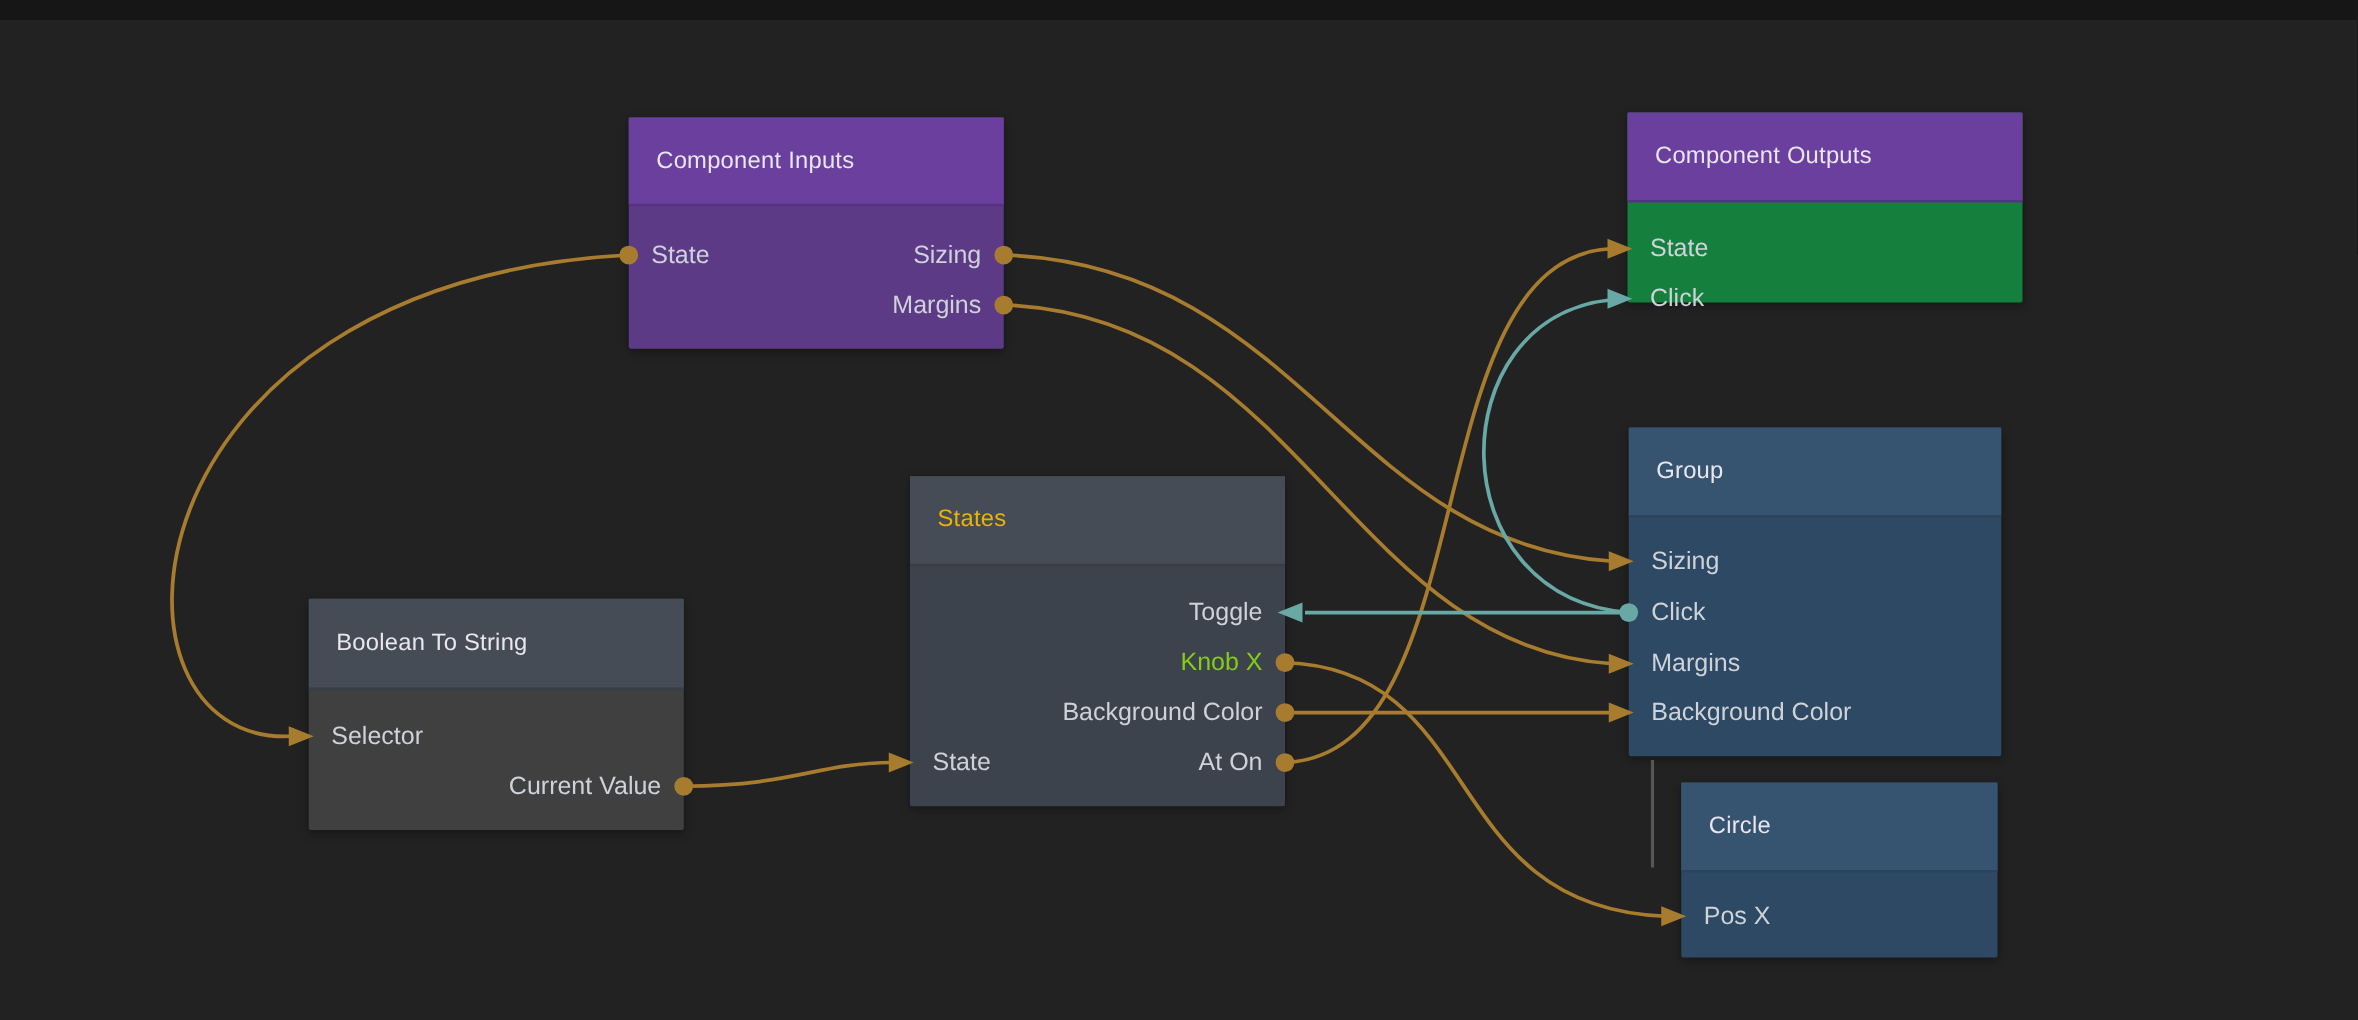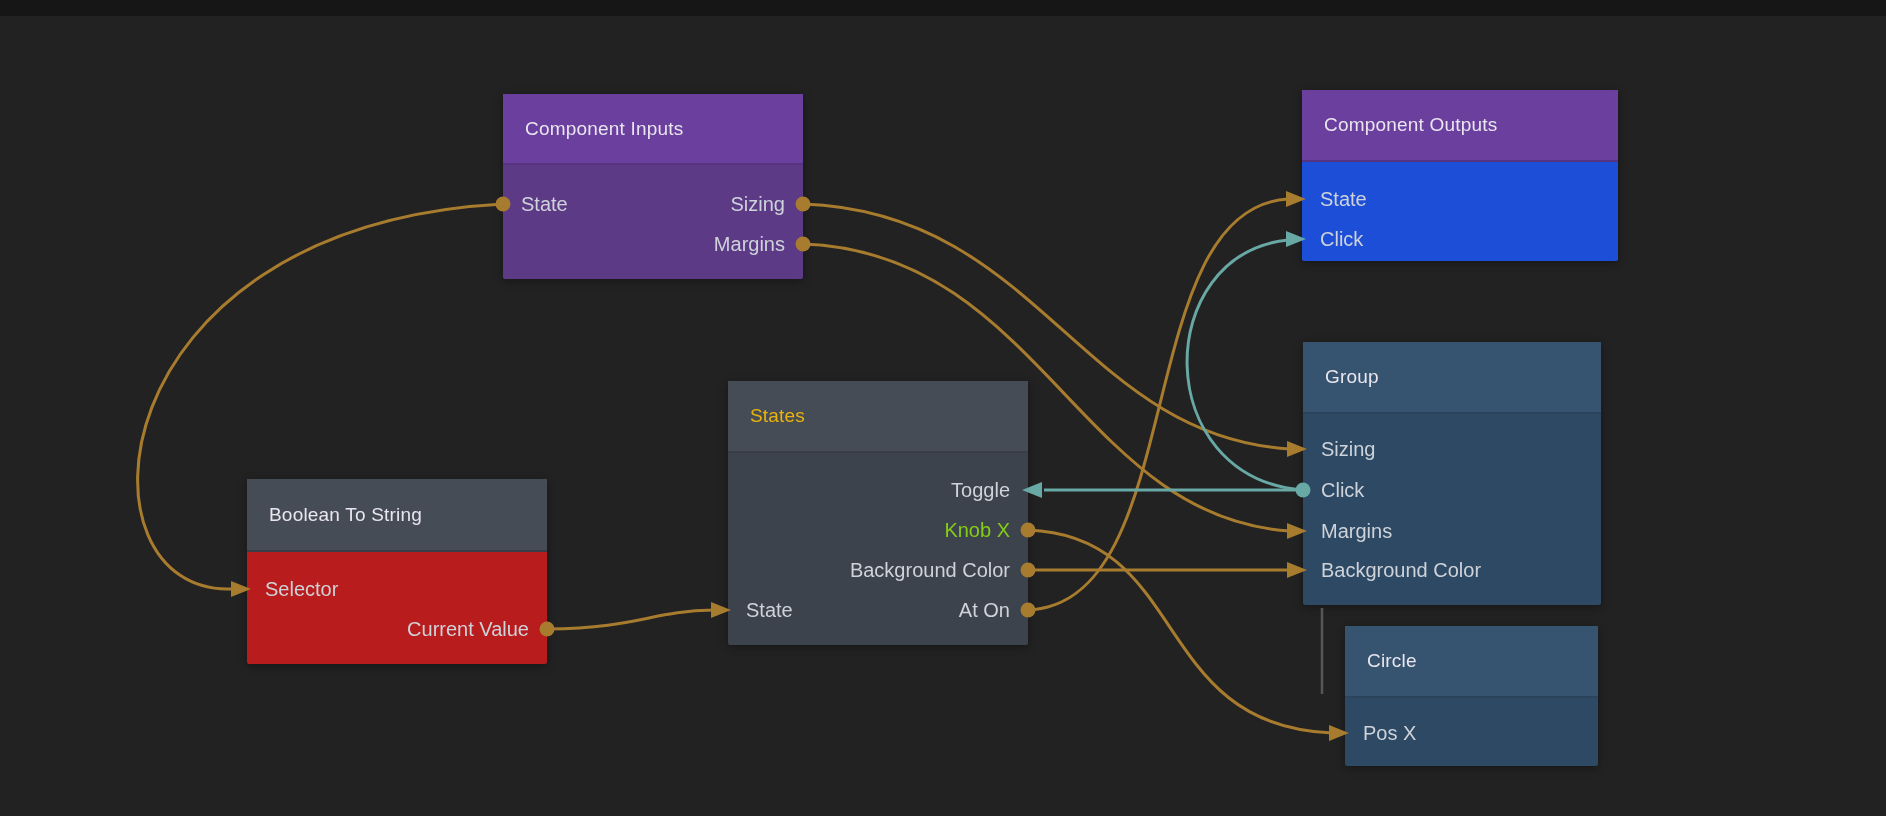--- a/index.html
+++ b/index.html
@@ -20,21 +20,21 @@
 <div class="canvas" id="canvas" style="width: 1886px; height: 816px; background: rgb(34, 34, 34);">
   <div id="nodes-layer">
       <div class="node" style="left: 503px; top: 78px; width: 300px; height: 185px; background: rgb(93, 58, 134);">
         <div class="node-header" style="height: 71px; background: rgb(106, 63, 158);">
           <span class="node-title" style="color: rgb(233, 230, 239);">Component Inputs</span>
         </div>
         <div class="port-row left" style="top: 98px;"><span style="color: rgb(206, 211, 218);">State</span></div>
         <div class="port-row right" style="top: 98px;"><span style="color: rgb(206, 211, 218);">Sizing</span></div>
         <div class="port-row right" style="top: 138px;"><span style="color: rgb(206, 211, 218);">Margins</span></div>
       </div>
-      <div class="node" style="left: 1302px; top: 74px; width: 316px; height: 171px; background: #1d4ed8;">
+      <div class="node" style="left: 1302px; top: 74px; width: 316px; height: 152px; background: #15803d;">
         <div class="node-header" style="height: 72px; background: rgb(106, 63, 158);">
           <span class="node-title" style="color: rgb(233, 230, 239);">Component Outputs</span>
         </div>
         <div class="port-row left" style="top: 97px;"><span style="color: rgb(206, 211, 218);">State</span></div>
         <div class="port-row left" style="top: 137px;"><span style="color: rgb(206, 211, 218);">Click</span></div>
       </div>
       <div class="node" style="left: 1303px; top: 326px; width: 298px; height: 263px; background: rgb(46, 73, 99);">
         <div class="node-header" style="height: 72px; background: rgb(54, 83, 111);">
           <span class="node-title" style="color: rgb(233, 230, 239); text-align: right;">Group</span>
         </div>
@@ -52,21 +52,21 @@
       <div class="node" style="left: 728px; top: 365px; width: 300px; height: 264px; background: rgb(61, 67, 77);">
         <div class="node-header" style="height: 72px; background: rgb(70, 76, 86);">
           <span class="node-title" style="color: #eab308;">States</span>
         </div>
         <div class="port-row right" style="top: 97px;"><span style="color: rgb(206, 211, 218);">Toggle</span></div>
         <div class="port-row right" style="top: 137px;"><span style="color: #84cc16;">Knob X</span></div>
         <div class="port-row right" style="top: 177px;"><span style="color: rgb(206, 211, 218);">Background Color</span></div>
         <div class="port-row right" style="top: 217px; text-align: right;"><span style="color: rgb(206, 211, 218);">At On</span></div>
         <div class="port-row left" style="top: 217px;"><span style="color: rgb(206, 211, 218);">State</span></div>
       </div>
-      <div class="node" style="left: 247px; top: 463px; width: 300px; height: 185px; background: #b91c1c;">
+      <div class="node" style="left: 247px; top: 463px; width: 300px; height: 185px; background: #404040;">
         <div class="node-header" style="height: 73px; background: rgb(70, 76, 86);">
           <span class="node-title" style="color: rgb(233, 230, 239);">Boolean To String</span>
         </div>
         <div class="port-row left" style="top: 98px;"><span style="color: rgb(206, 211, 218); text-align: center;">Selector</span></div>
         <div class="port-row right" style="top: 138px;"><span style="color: rgb(206, 211, 218);">Current Value</span></div>
       </div>
     </div>
   <svg class="wires" id="wires-layer" width="1886" height="816" viewBox="0 0 1886 816">
       <line x1="1322" x2="1322" y1="592" y2="678" stroke="#565656" stroke-width="2.5"></line>
       <path d="M 503 188 C 90 210 70 580 232 573" class="wire" stroke="#a87c2e"></path>

